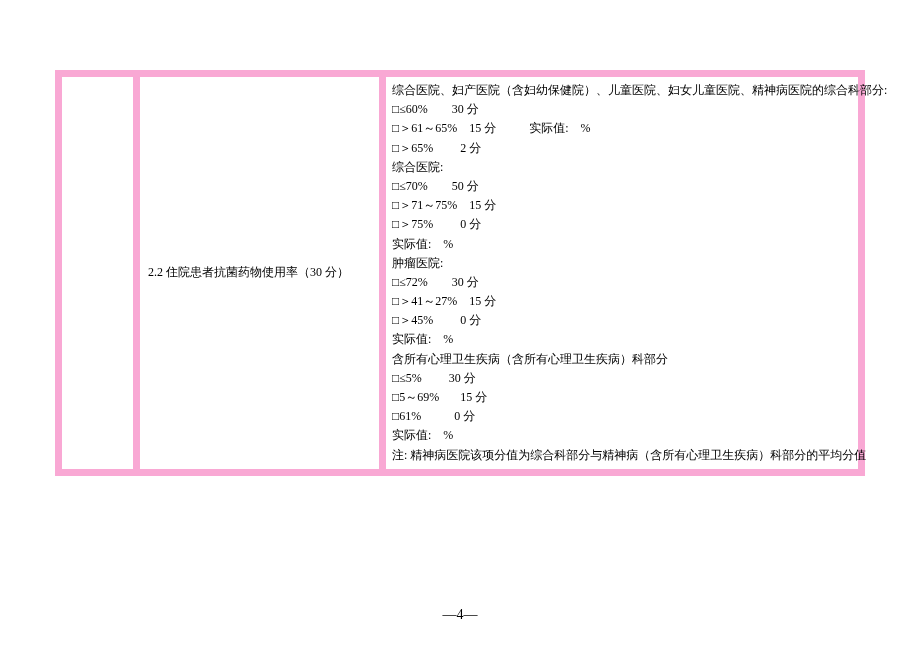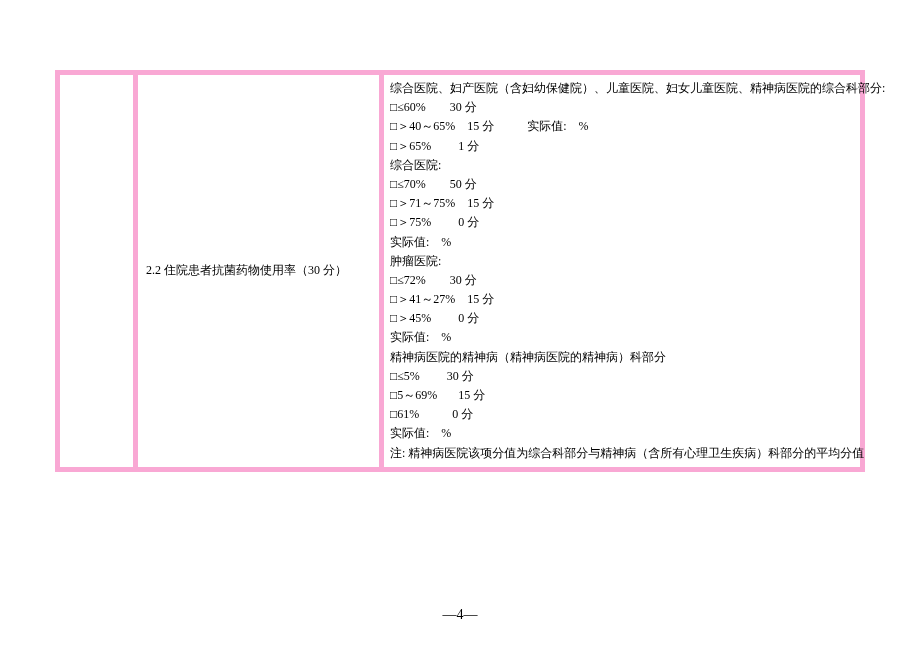--- a/index.html
+++ b/index.html
@@ -16,21 +16,21 @@
       position: relative;
       box-sizing: border-box;
       padding: 70px 55px 0 55px;
     }
     table {
       border-collapse: collapse;
       width: 100%;
       table-layout: fixed;
     }
     td {
-      border: 5px solid #f9a8d4;
+      border: 7px solid #f9a8d4;
       vertical-align: middle;
       padding: 4px 6px;
       line-height: 1.6;
     }
     .col1 { width: 78px; }
     .col2 { width: 246px; }
     .col3 { }
     .col2-cell {
       text-align: left;
       padding-left: 8px;
@@ -59,33 +59,33 @@
     </colgroup>
     <tbody>
         <tr>
       <td></td>
       <td class="col2-cell">
         <span>2.2 住院患者抗菌药物使用率（30 分）</span>
       </td>
       <td>
         <div class="detail-line">综合医院、妇产医院（含妇幼保健院）、儿童医院、妇女儿童医院、精神病医院的综合科部分:</div>
         <div class="detail-line">□≤60%        30 分</div>
-        <div class="detail-line">□＞40～65%    15 分           实际值:    %</div>
-        <div class="detail-line">□＞65%         1 分</div>
+        <div class="detail-line">□＞61～65%    15 分           实际值:    %</div>
+        <div class="detail-line">□＞65%         2 分</div>
         <div class="detail-line">综合医院:</div>
         <div class="detail-line">□≤70%        50 分</div>
         <div class="detail-line">□＞71～75%    15 分</div>
         <div class="detail-line">□＞75%         0 分</div>
         <div class="detail-line">实际值:    %</div>
         <div class="detail-line">肿瘤医院:</div>
         <div class="detail-line">□≤72%        30 分</div>
         <div class="detail-line">□＞41～27%    15 分</div>
         <div class="detail-line">□＞45%         0 分</div>
         <div class="detail-line">实际值:    %</div>
-        <div class="detail-line">精神病医院的精神病（精神病医院的精神病）科部分</div>
+        <div class="detail-line">含所有心理卫生疾病（含所有心理卫生疾病）科部分</div>
         <div class="detail-line">□≤5%         30 分</div>
         <div class="detail-line">□5～69%       15 分</div>
         <div class="detail-line">□61%           0 分</div>
         <div class="detail-line">实际值:    %</div>
         <div class="detail-line">注: 精神病医院该项分值为综合科部分与精神病（含所有心理卫生疾病）科部分的平均分值</div>
       </td>
     </tr>
   </tbody>
     </table>
   <div class="page-num">—4—</div>

